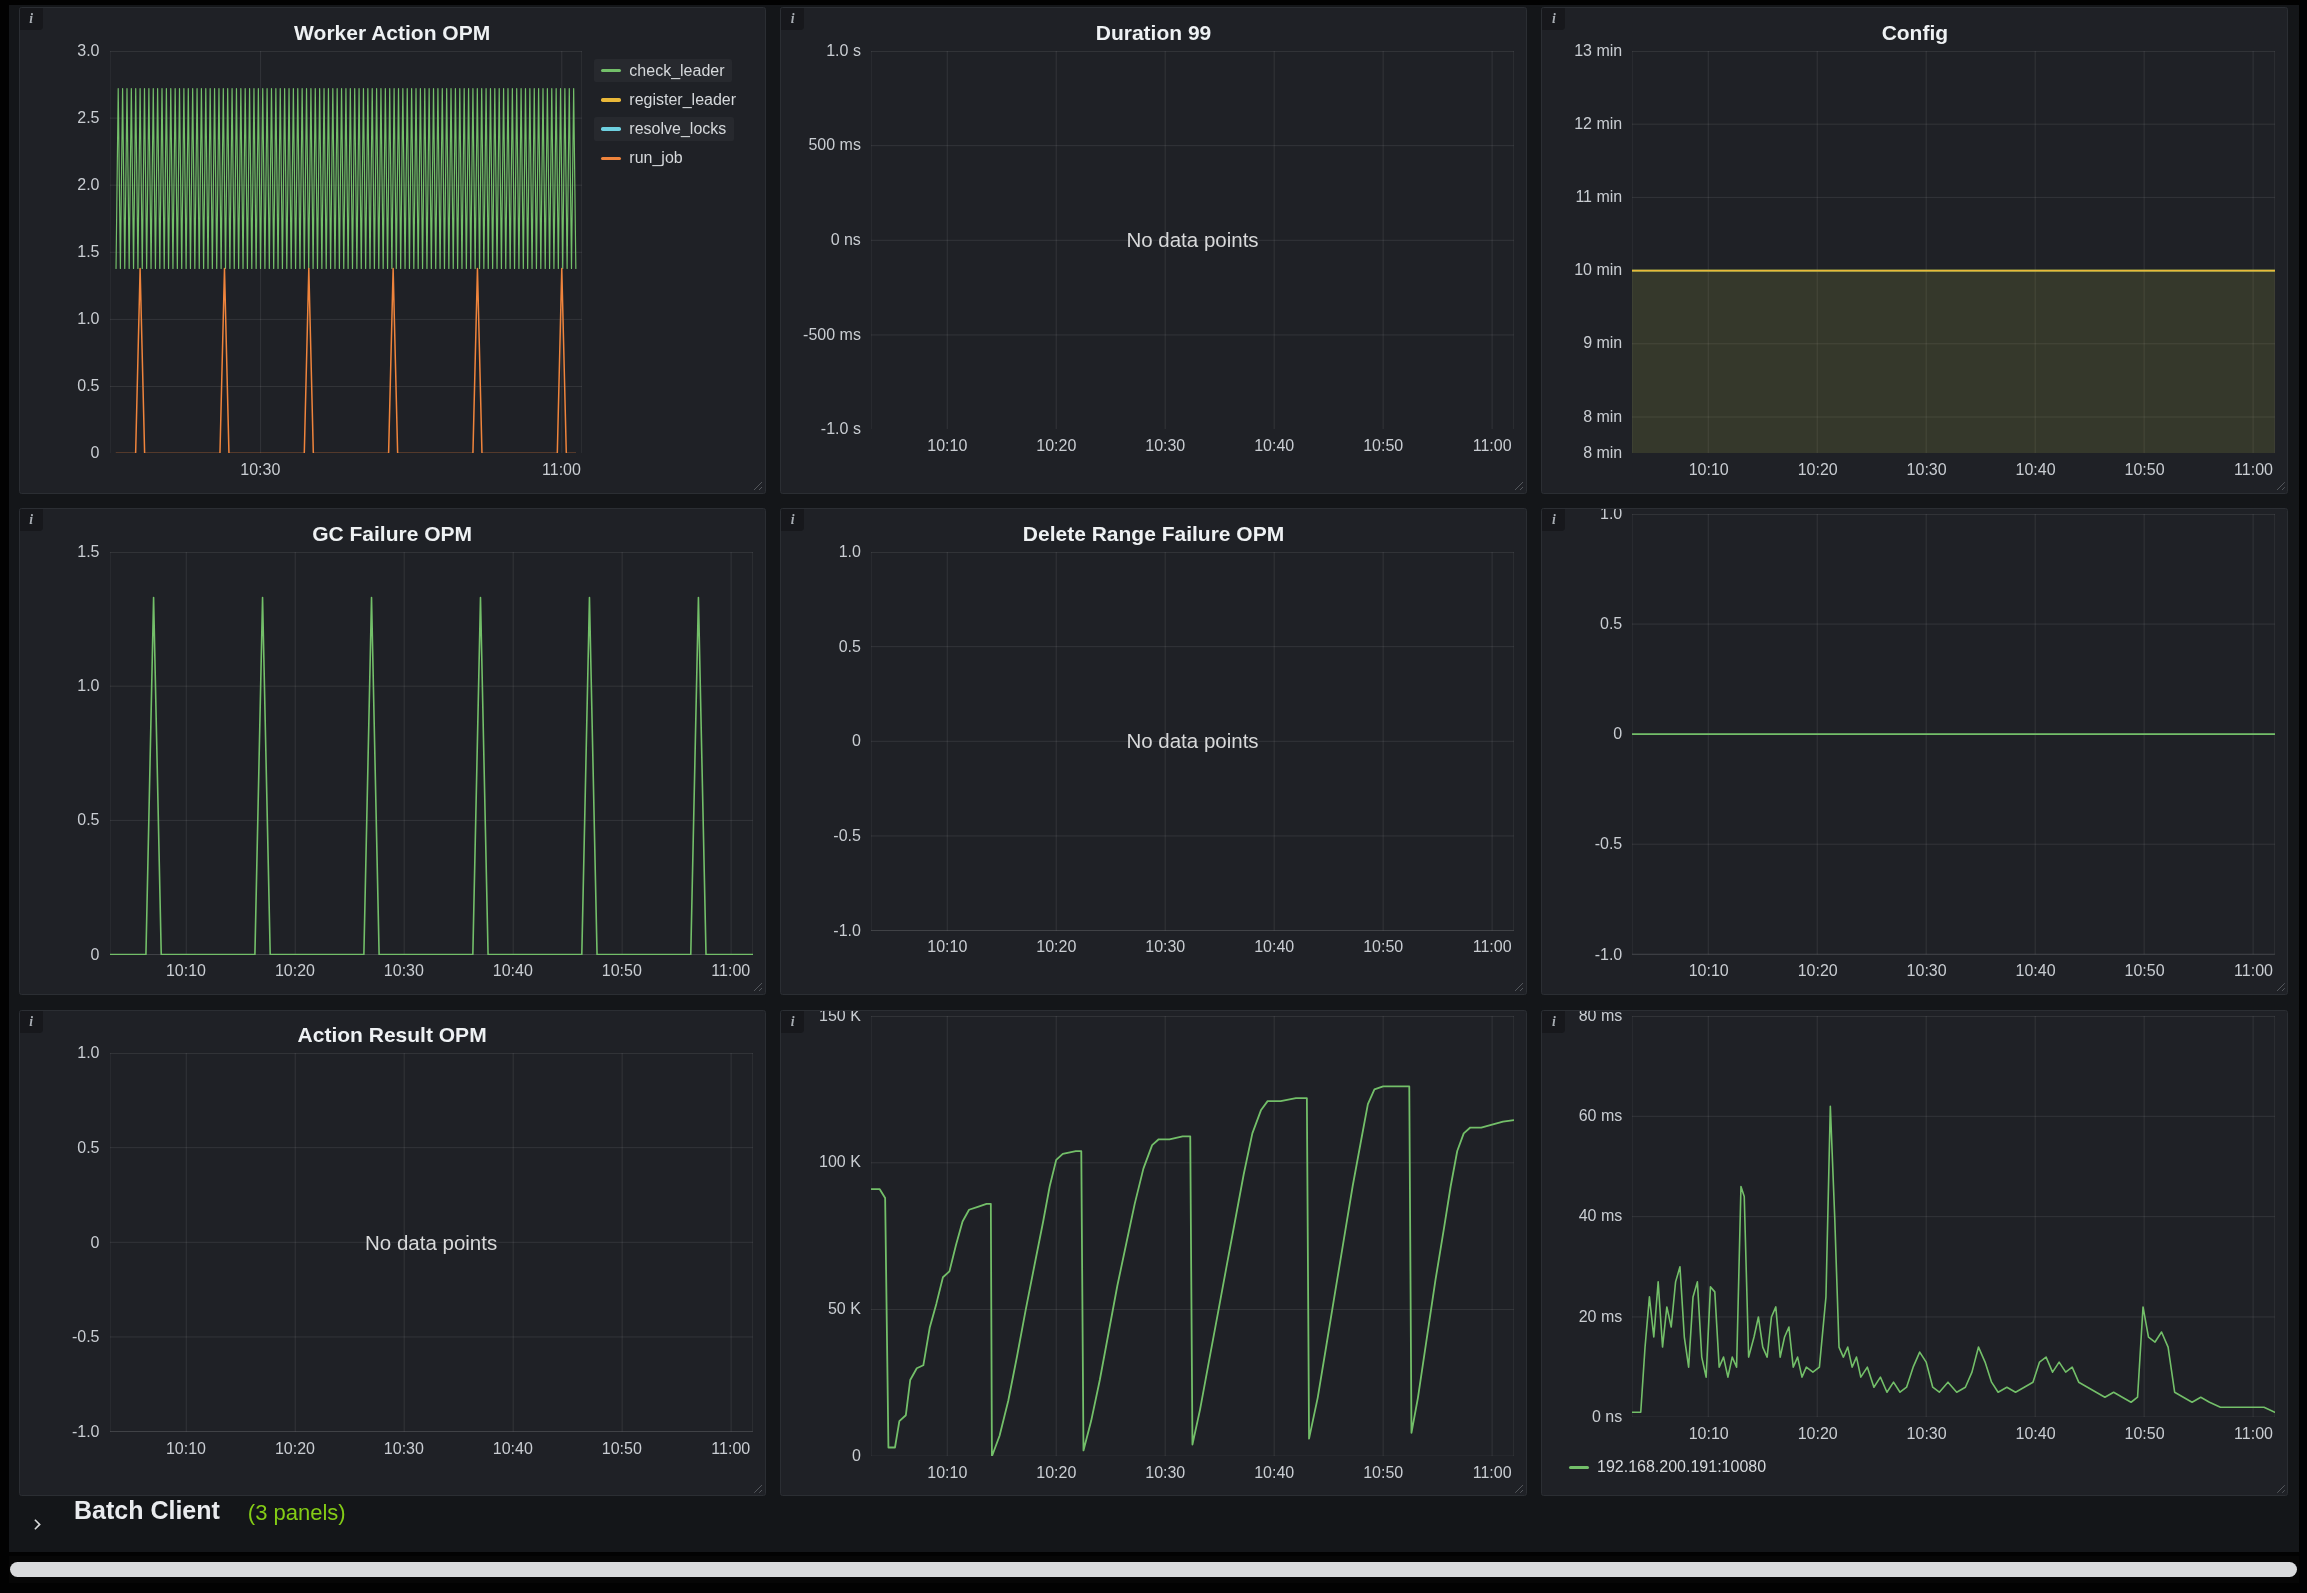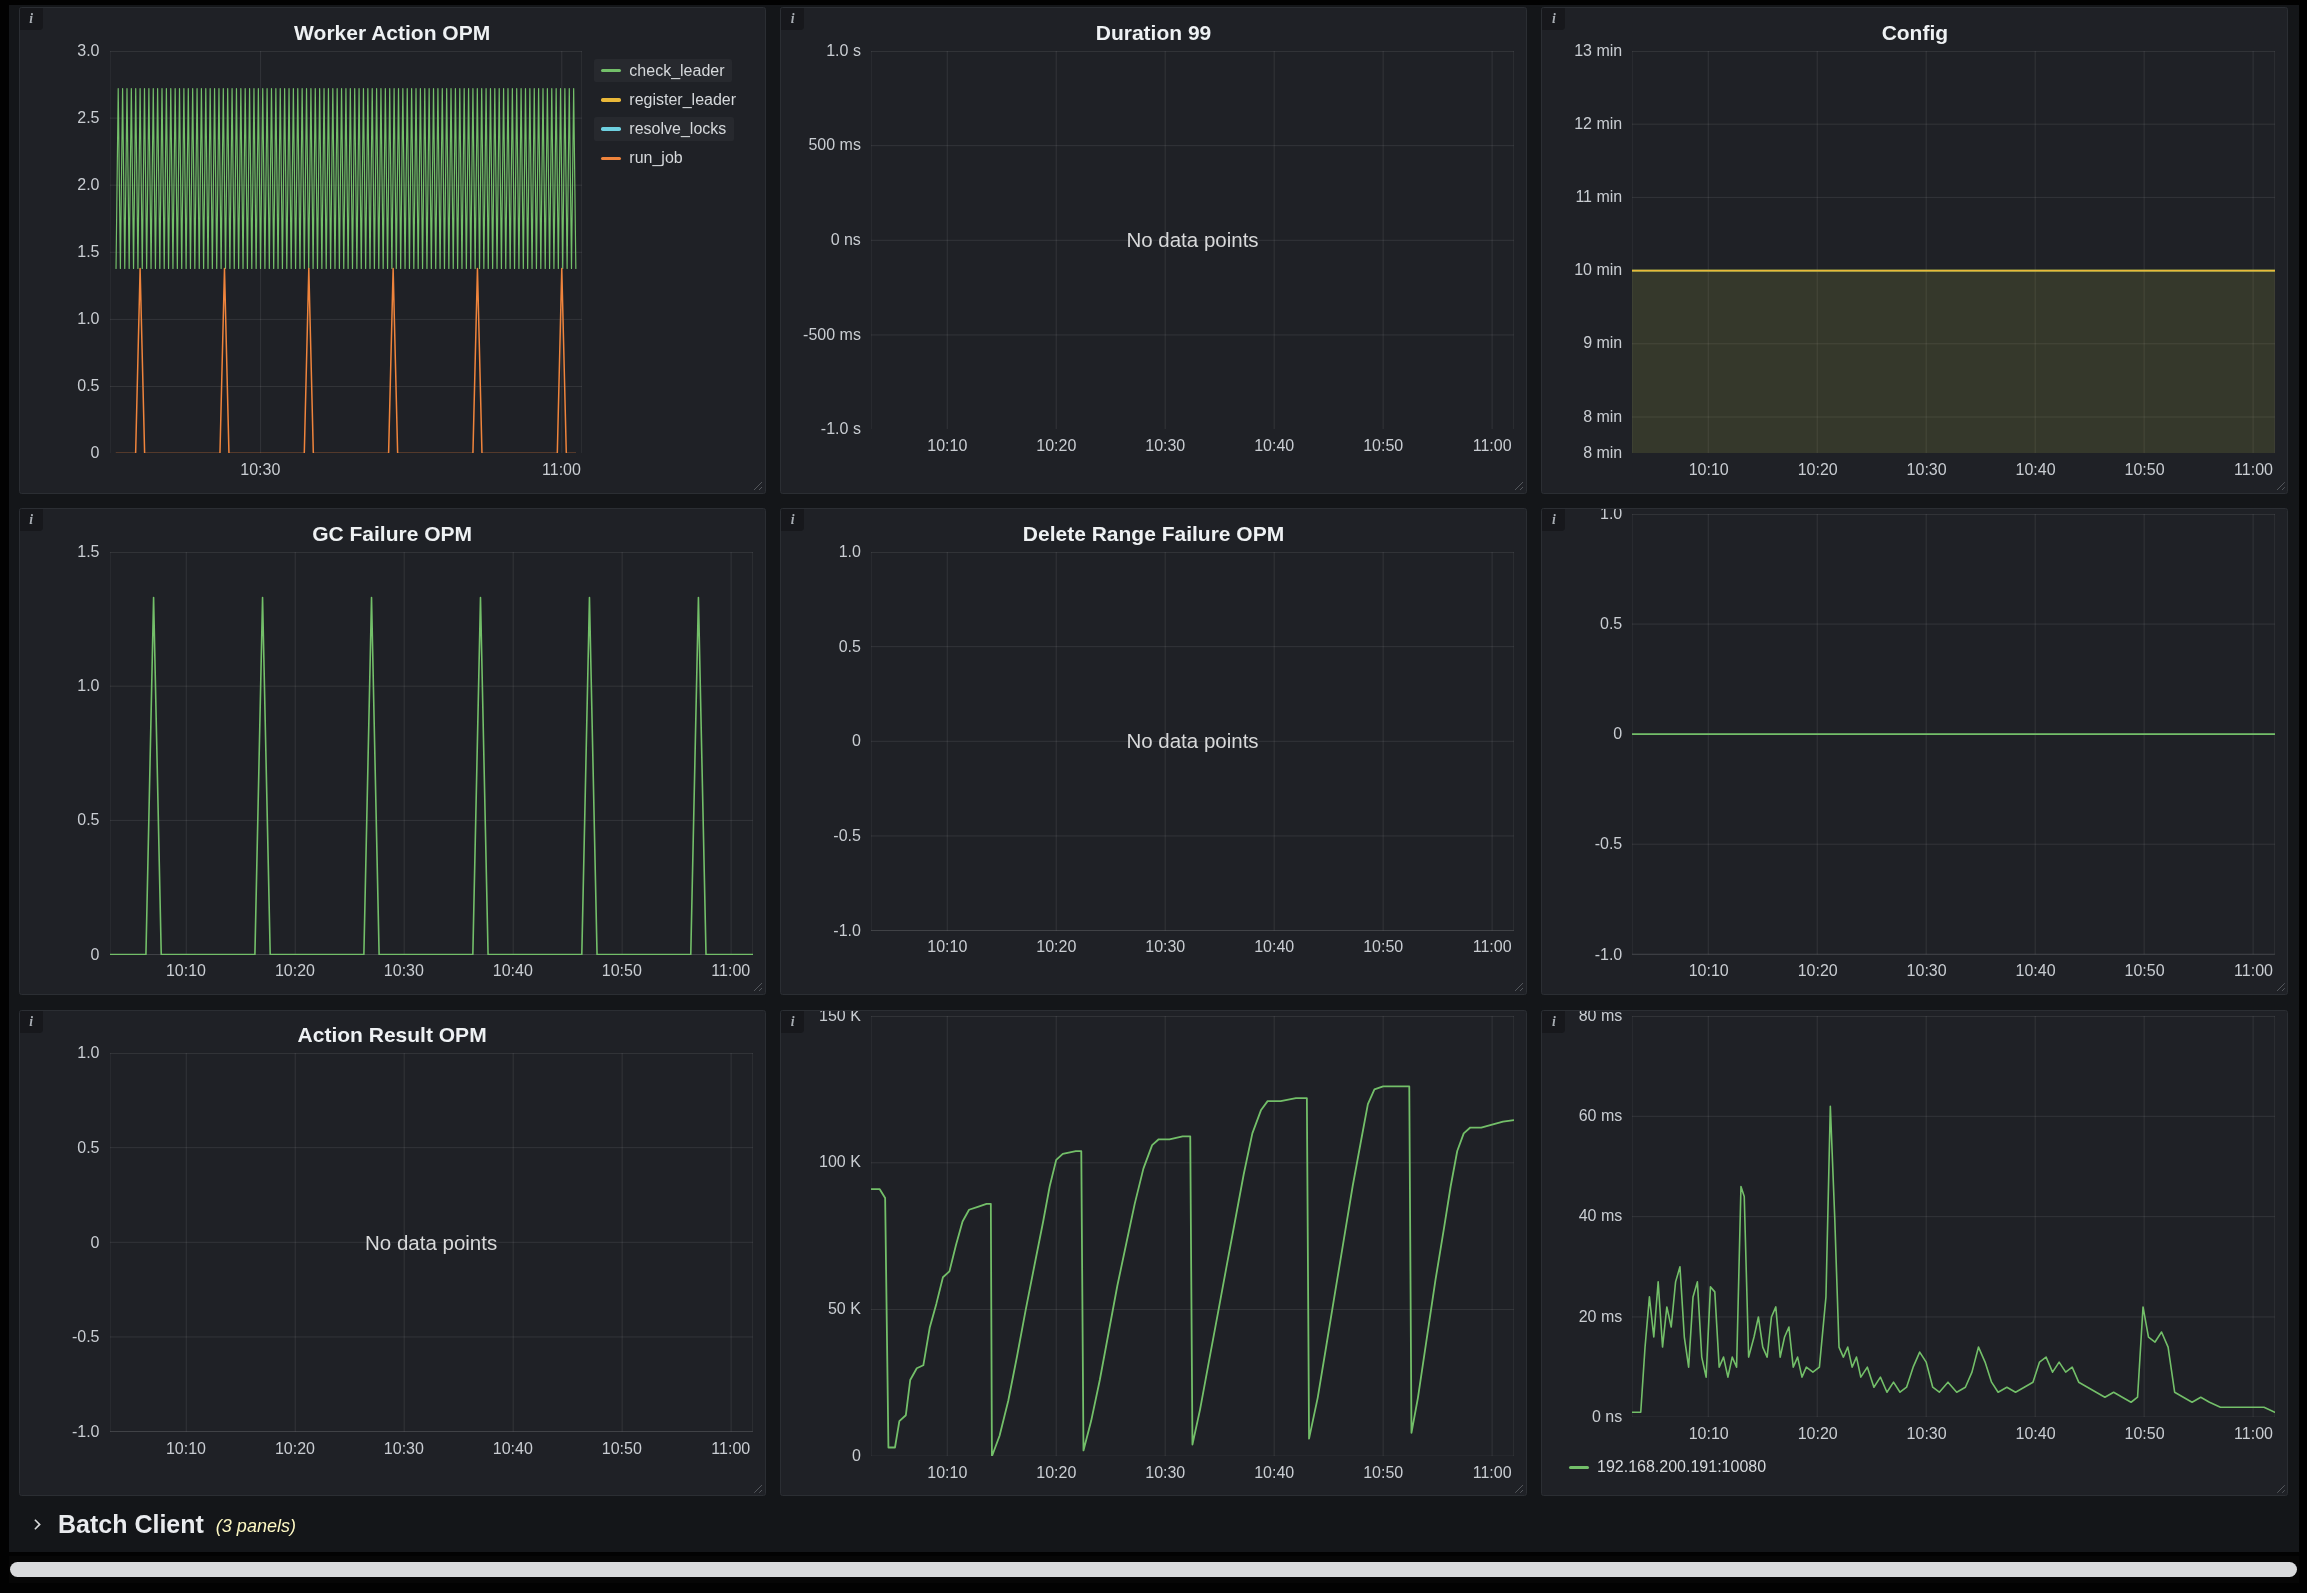--- a/index.html
+++ b/index.html
@@ -30,23 +30,23 @@
   .legend-bottom{height:39px;display:flex;align-items:center;gap:20.5px;padding-left:6.8px}
   .legend-right{width:171px;display:flex;flex-direction:column;align-items:flex-start;gap:6px;padding:8.5px 0 0 12px}
   .li{display:flex;align-items:center;gap:8.5px;font-size:16px;color:#d5d8db;padding:2.6px 7.7px;border-radius:2.6px}
   .li.hl{background:#27292e}
   .dash{width:19.6px;height:3.4px;border-radius:1.7px;flex:none}
   .legend-table{flex:none;padding:0 3.4px 1.7px 6.8px;font-size:16px;color:#d5d8db}
   .legend-thead{display:flex;justify-content:flex-end;padding:1.7px 1.7px 5.1px 0}
   .legend-row{display:flex;align-items:center;gap:8.5px}
   .legend-row .val{margin-left:auto}
   .resize-handle{position:absolute;right:2.6px;bottom:2.6px;width:11px;height:11px;background:repeating-linear-gradient(135deg,transparent 0 2.6px,#53565b 2.6px 3.4px);clip-path:polygon(100% 0,100% 100%,0 100%)}
-  .row-foot{height:56px;flex:none;display:flex;align-items:center;gap:12px;padding:0 20.5px}
+  .row-foot{height:56px;flex:none;display:flex;gap:28px;padding:0 20.5px}
   .foot-title{font-size:25px;font-weight:700;color:#e9ebee}
-  .foot-meta{font-size:18px;font-style:italic;color:#fef9c3;padding-top:3.4px}
+  .foot-meta{font-size:22px;color:#84cc16;padding-top:3.4px}
   .scrollbar{height:27px;flex:none;display:flex;align-items:center;padding:0 1.7px;background:#060606;margin-top:3.4px}
   .thumb{height:14.5px;background:#d9dadc;border-radius:7.7px;flex:1}
 </style>
 </head>
 <body>
 
 <div class="window">
   <div class="dashboard">
 
 

